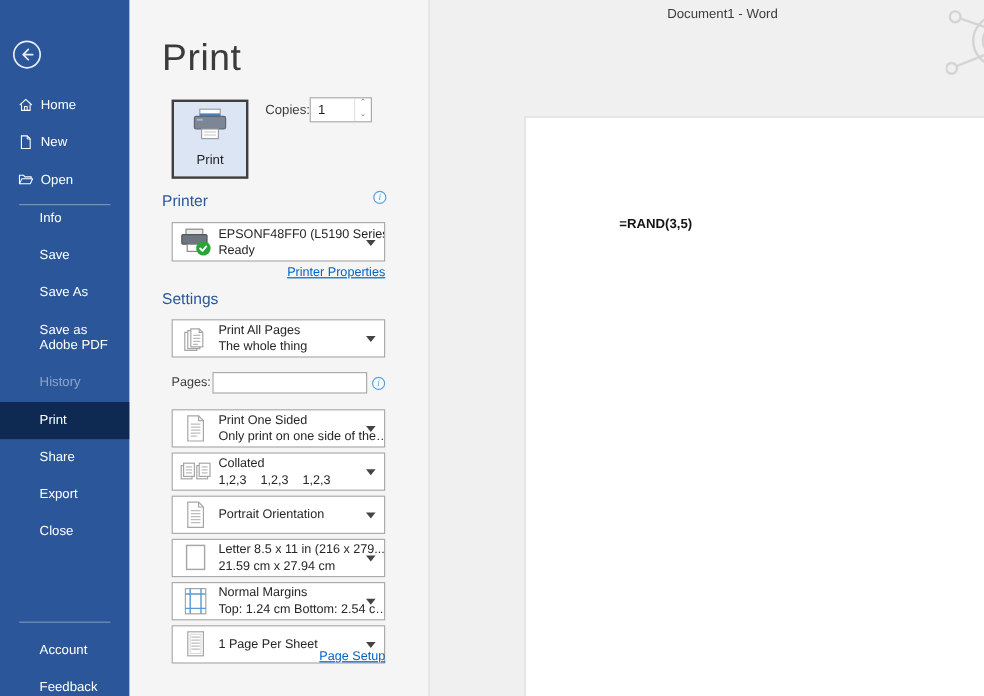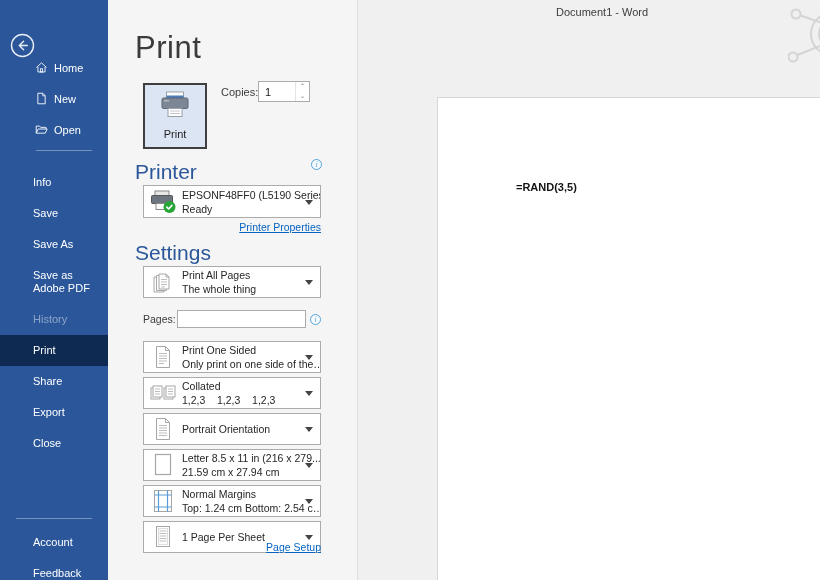--- a/index.html
+++ b/index.html
@@ -3,21 +3,21 @@
 <meta charset="utf-8">
 <style>
   * { margin:0; padding:0; box-sizing:border-box; }
   html,body { width:820px; height:580px; overflow:hidden; }
   body { font-family:"Liberation Sans","DejaVu Sans",sans-serif; background:#f0f0f0; position:relative; }
   #stage { position:absolute; inset:0; width:820px; height:580px; overflow:hidden; }
 
   
   .sidebar { position:absolute; left:0; top:0; width:108px; height:580px; background:#2b579a; color:#fff; }
   .back-btn { position:absolute; left:10px; top:33px; width:25px; height:25px; cursor:pointer; }
-  .nav-top { position:absolute; left:0; top:52px; width:100%;padding-left:20px; }
+  .nav-top { position:absolute; left:0; top:72px; width:100%; }
   .nav-row { height:31px; display:flex; align-items:center; padding-left:15px; font-size:11px; cursor:pointer; }
   .nav-row .nico { width:13px; height:13px; margin-right:6px; flex:none; }
   .sb-divider { height:1px; background:rgba(255,255,255,0.35); margin:5px 16px; }
   .nav-menu { position:absolute; left:0; top:167px; width:100%; }
   .menu-row { min-height:31px; display:flex; align-items:center; padding:0 14px 0 33px; font-size:11px; cursor:pointer; line-height:13px; }
   .menu-row.tall { min-height:44px; }
   .menu-row.disabled { color:rgba(255,255,255,0.45); cursor:default; }
   .menu-row.selected { background:#0e2a52; }
   .nav-bottom { position:absolute; left:0; top:518px; width:100%; }
   .nav-bottom .menu-row { height:31px; }
@@ -27,21 +27,21 @@
   .main { position:absolute; left:108px; top:0; width:249px; height:580px; background:#f5f5f5; }
   .page-title { position:absolute; left:27px; top:30px; font-size:31px; font-weight:300; color:#3b3b3b; letter-spacing:0.5px; }
   .big-print-btn { position:absolute; left:35px; top:83px; width:64px; height:66px; background:#dbe5f3; border:2px solid #3f3f3f; display:flex; flex-direction:column; align-items:center; justify-content:flex-end; padding-bottom:7px; cursor:pointer; }
   .big-print-btn .blabel { font-size:11px; color:#1f1f1f; margin-top:4px; }
   .copies-label { position:absolute; left:113px; top:86px; font-size:11px; color:#3c3c3c; }
   .copies-box { position:absolute; left:150px; top:81px; width:52px; height:21px; background:#fff; border:1px solid #ababab; display:flex; }
   .copies-box input { flex:1; border:none; outline:none; font-size:11px; padding-left:6px; width:34px; background:transparent; font-family:inherit; color:#222; }
   .spin-col { width:14px; display:flex; flex-direction:column; border-left:1px solid #e3e3e3; }
   .spin-btn { flex:1; font-size:6px; line-height:9px; color:#666; text-align:center; cursor:pointer; }
 
-  .section-h { font-size:21px; color:#2b579a; position:absolute; left:27px; }
+  .section-h { font-size:13px; color:#2b579a; position:absolute; left:27px; }
   .info-ic { display:inline-flex; width:11px; height:11px; border:1px solid #52a3dc; border-radius:50%; color:#52a3dc; font-size:8px; font-style:italic; font-family:"Liberation Serif",serif; align-items:center; justify-content:center; cursor:pointer; background:#f8fbfe; }
 
   .drop { background:#fff; border:1px solid #ababab; display:flex; align-items:center; cursor:pointer; position:relative; }
   .drop .dicon { width:38px; flex:none; display:flex; justify-content:center; }
   .drop .dtext { flex:1; overflow:hidden; padding-right:14px; }
   .drop .dtitle { font-size:10.5px; color:#262626; white-space:pre; line-height:14px; }
   .drop .dsub { font-size:10.5px; color:#262626; white-space:pre; line-height:14px; }
   .drop .darrow { position:absolute; right:7px; top:50%; margin-top:-2px; width:0; height:0; border-left:4px solid transparent; border-right:4px solid transparent; border-top:5px solid #444; }
 
   .printer-drop { position:absolute; left:35px; top:185px; width:178px; height:33px; }

